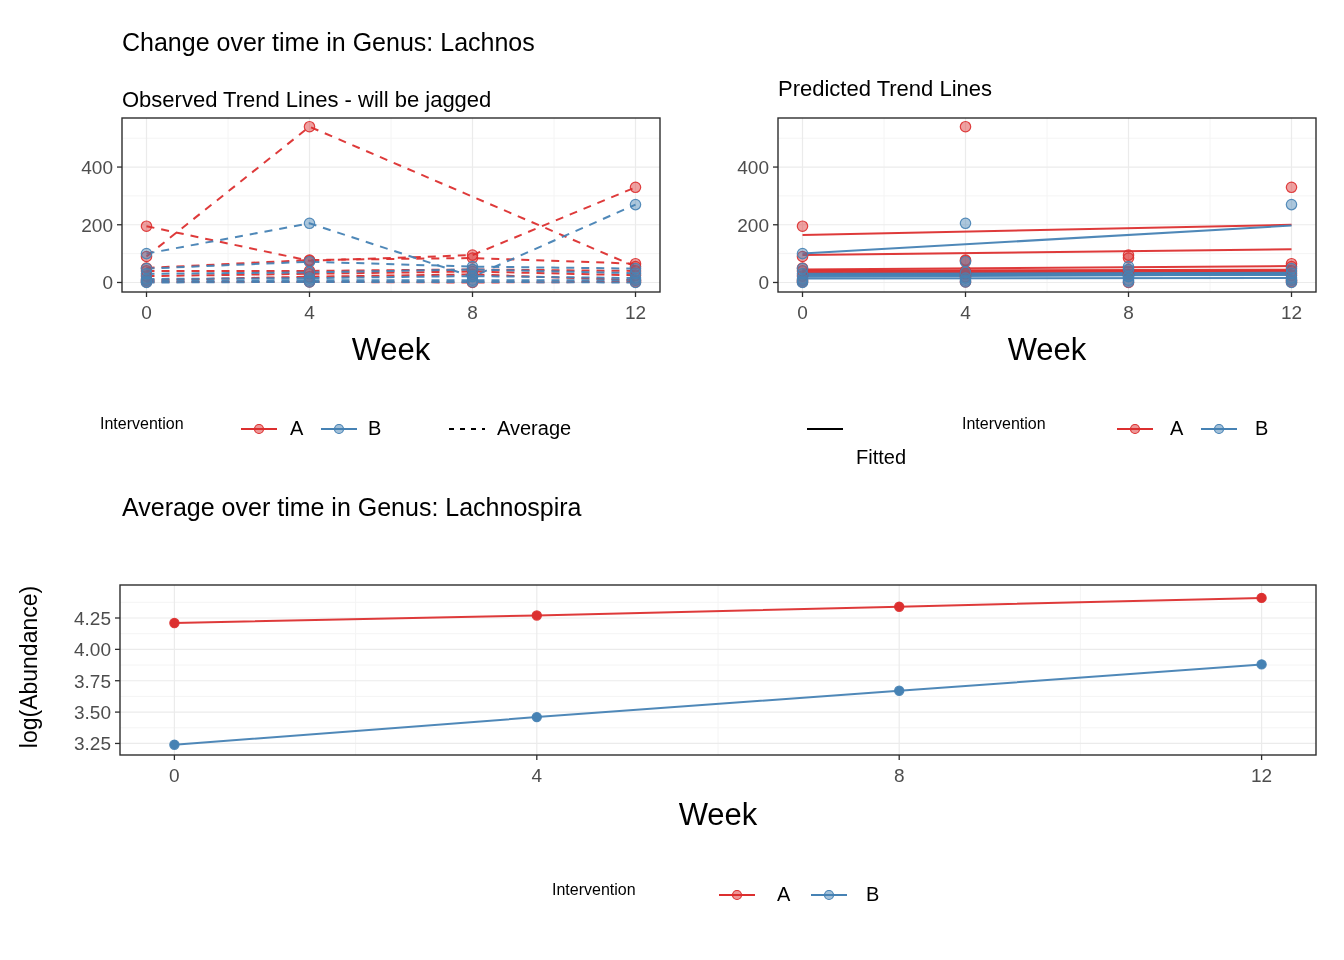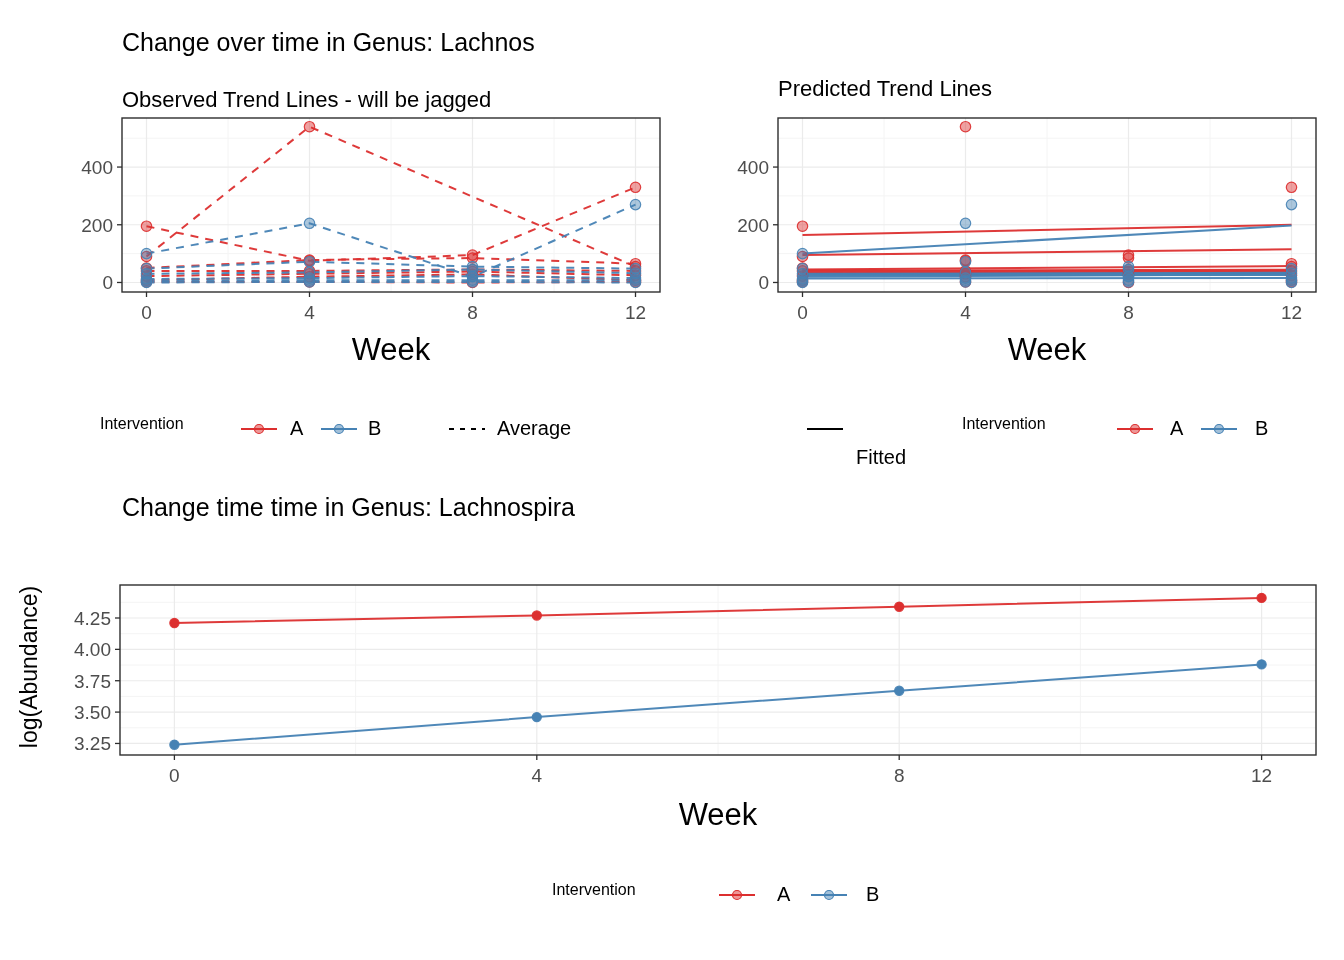--- a/index.html
+++ b/index.html
@@ -295,21 +295,21 @@
       <line x1="1" y1="11" x2="37" y2="11" stroke="#DC2F2F" stroke-width="2"></line>
       <circle cx="19" cy="11" r="4.5" fill="#DC2F2F" fill-opacity="0.5" stroke="#DC2F2F" stroke-width="1.2"></circle>
     </svg>
   <div class="legend-label" style="left:1170px;top:417px;">A</div>
   <svg class="legend-key" style="left:1200px;top:418px;">
       <line x1="1" y1="11" x2="37" y2="11" stroke="#4682B4" stroke-width="2"></line>
       <circle cx="19" cy="11" r="4.5" fill="#4682B4" fill-opacity="0.5" stroke="#4682B4" stroke-width="1.2"></circle>
     </svg>
   <div class="legend-label" style="left:1255px;top:417px;">B</div>
 
-  <div class="chart-title" style="left:122px;top:493px;">Change time time in Genus: Lachnospira</div>
+  <div class="chart-title" style="left:122px;top:493px;">Average over time in Genus: Lachnospira</div>
   <div class="ylab-rot">log(Abundance)</div>
   <div class="axis-title" style="left:120px;top:797px;width:1196px;">Week</div>
 
   <div class="legend-title" style="left:552px;top:881px;">Intervention</div>
   <svg class="legend-key" style="left:718px;top:884px;">
       <line x1="1" y1="11" x2="37" y2="11" stroke="#DC2F2F" stroke-width="2"></line>
       <circle cx="19" cy="11" r="4.5" fill="#DC2F2F" fill-opacity="0.5" stroke="#DC2F2F" stroke-width="1.2"></circle>
     </svg>
   <div class="legend-label" style="left:777px;top:883px;">A</div>
   <svg class="legend-key" style="left:810px;top:884px;">

